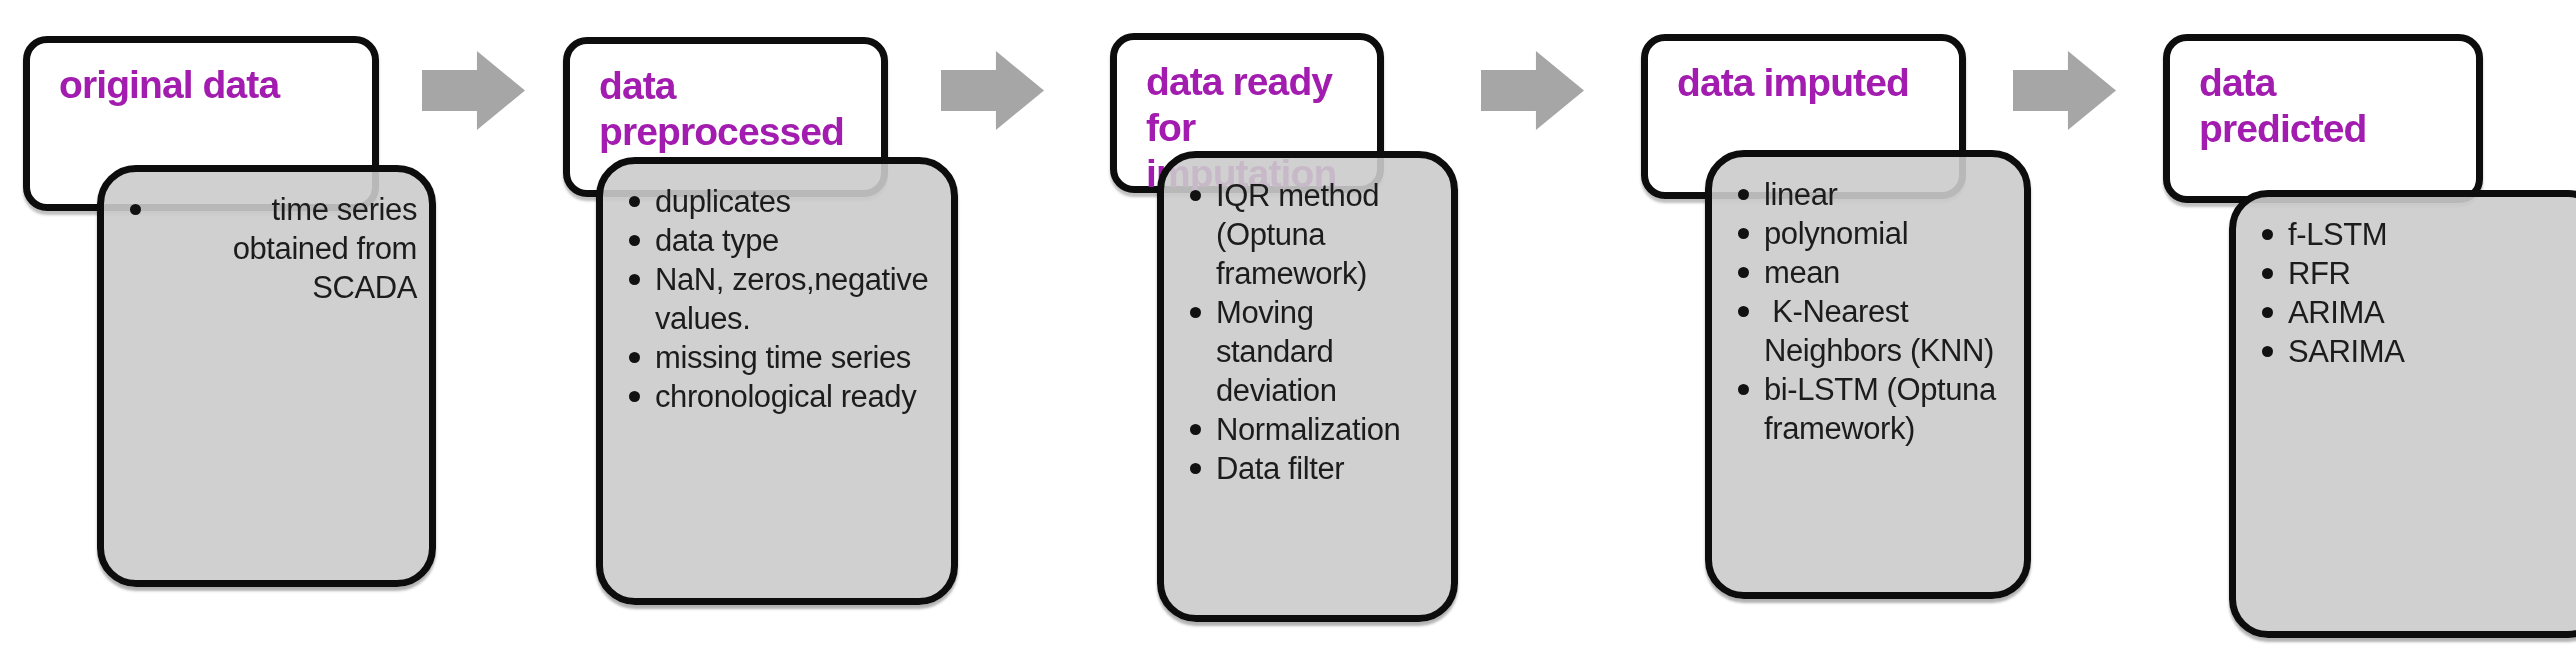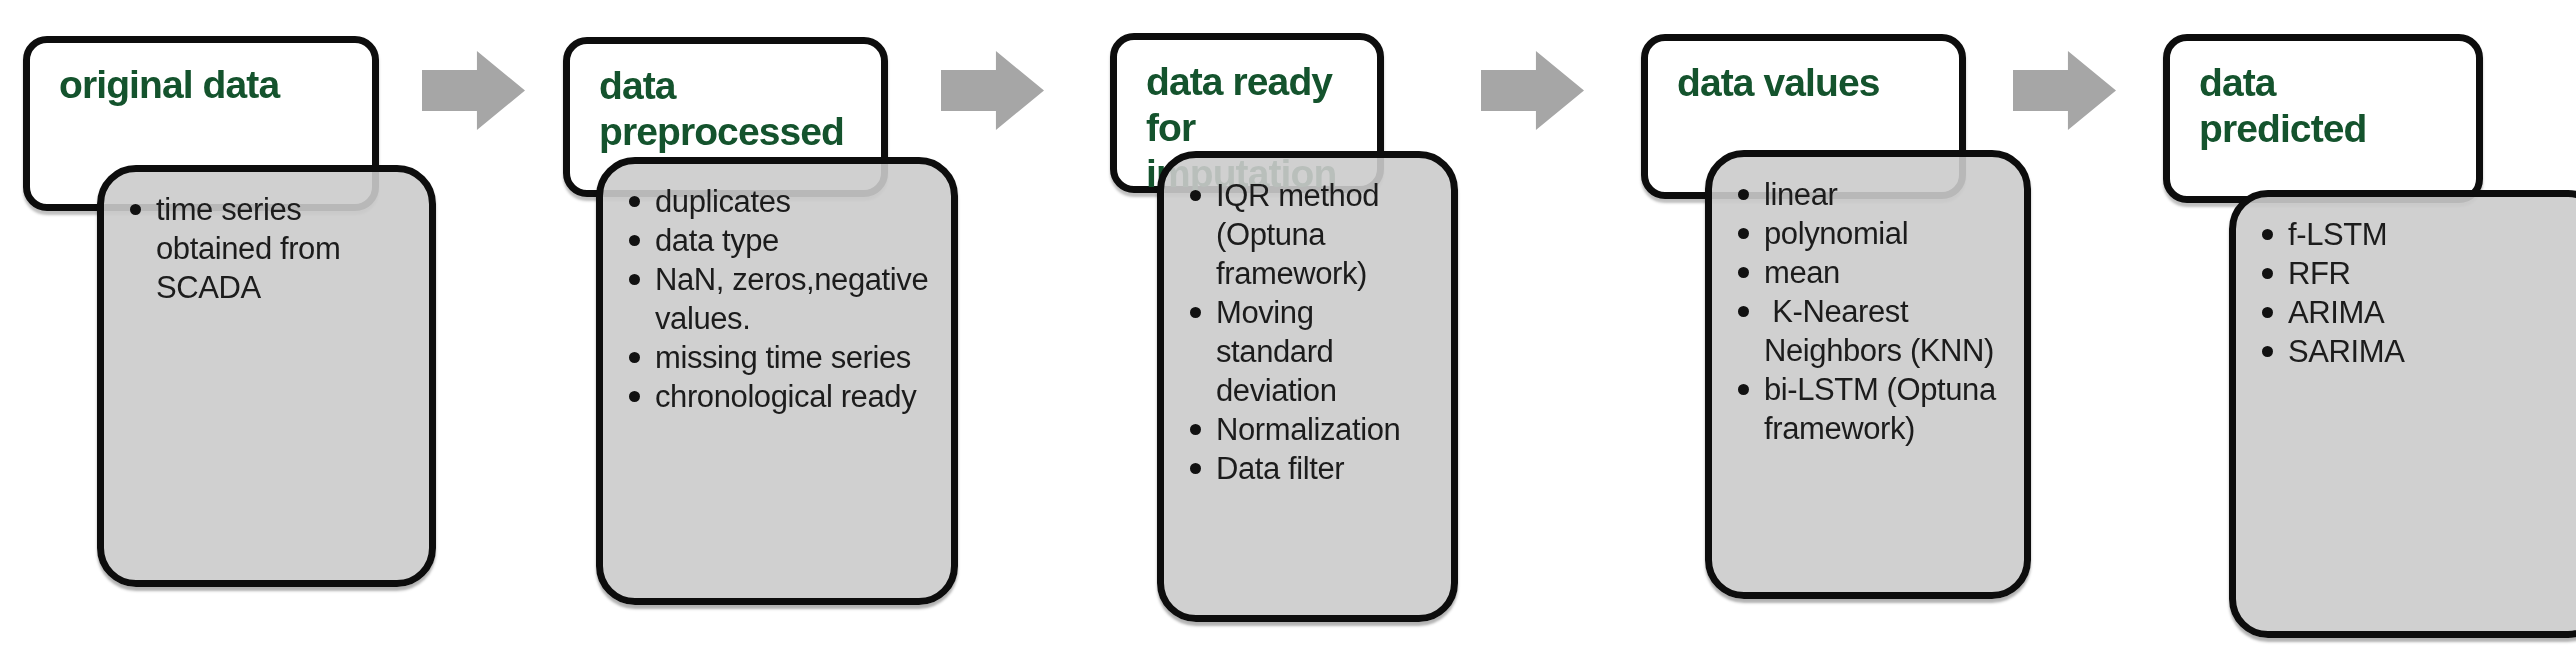--- a/index.html
+++ b/index.html
@@ -24,21 +24,21 @@
     z-index: 1;
     box-shadow: 0 3.4px 2.6px rgba(0,0,0,0.25);
   }
   .titlebox .title {
     display: block;
     padding: 19px 8.6px 0 29px;
     font-size: 39px;
     font-weight: bold;
     letter-spacing: -0.9px;
     line-height: 46px;
-    color: #14532d;
+    color: #a21caf;
     white-space: pre-line;
   }
   .contentbox {
     position: absolute;
     box-sizing: border-box;
     background: rgba(203,203,203,0.90);
     border: 7.7px solid #0d0d0d;
     border-radius: 39px;
     z-index: 2;
     box-shadow: 0 3.4px 2.6px rgba(0,0,0,0.30);
@@ -68,21 +68,21 @@
   }
   .arrow {
     position: absolute;
     top: 51px;
     width: 103px;
     height: 79px;
     z-index: 0;
   }
   
   .w1 { left: 23px;   top: 36px; width: 356px; height: 175px; }
-  .g1 { left: 97px;  top: 165px; width: 339px; height: 422px; }
+  .g1 { left: 97px;  top: 165px; width: 339px; height: 422px; text-align: right; }
   .w2 { left: 563px;  top: 37px; width: 325px; height: 160px; }
   .g2 { left: 596px;  top: 157px; width: 362px; height: 448px; }
   .w3 { left: 1110px; top: 33px; width: 274px; height: 160px; }
   .g3 { left: 1157px; top: 151px; width: 301px; height: 471px; }
   .w4 { left: 1641px; top: 34px; width: 325px; height: 165px; }
   .g4 { left: 1705px; top: 150px; width: 326px; height: 449px; }
   .w5 { left: 2163px; top: 34px; width: 320px; height: 169px; }
   .g5 { left: 2229px; top: 157px; width: 378px; height: 448px; margin-top: 33px; }
   .a1 { left: 422px; }
   .a2 { left: 941px; }
@@ -136,21 +136,21 @@
       <li>Normalization</li>
       <li>Data filter</li>
     </ul>
   </div>
 
   <svg class="arrow a3" viewBox="0 0 120 92">
     <polygon points="0,22 64,22 64,0 120,46 64,92 64,70 0,70" fill="#a6a6a6"></polygon>
   </svg>
 
   <div class="titlebox w4">
-    <span class="title">data values</span>
+    <span class="title">data imputed</span>
   </div>
   <div class="contentbox g4">
     <ul>
       <li>linear</li>
       <li>polynomial</li>
       <li>mean</li>
       <li> K-Nearest Neighbors (KNN)</li>
       <li>bi-LSTM (Optuna framework)</li>
     </ul>
   </div>

